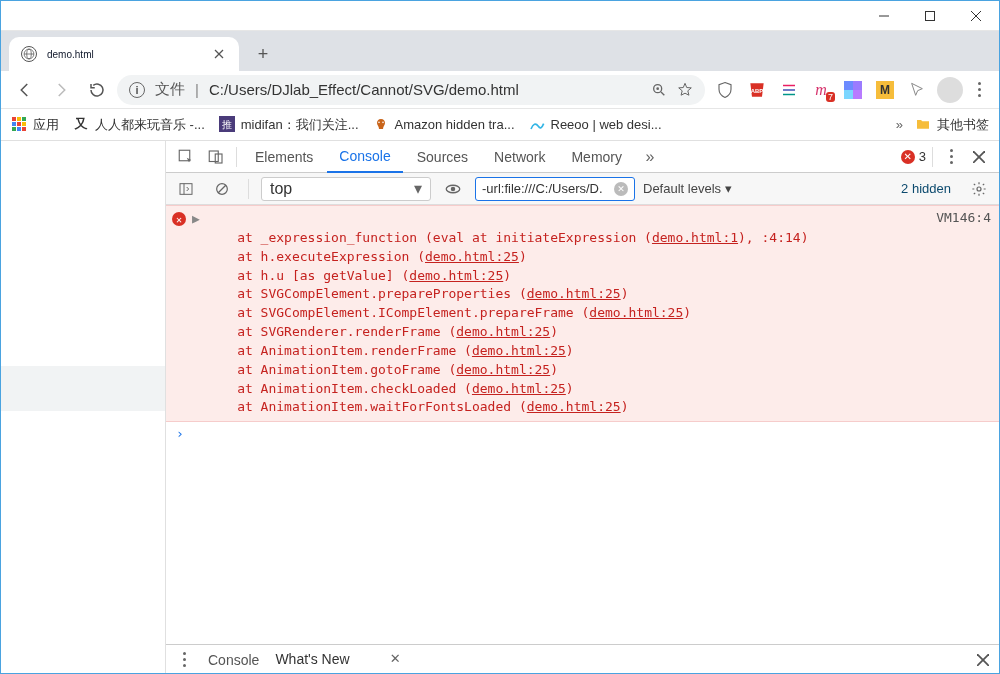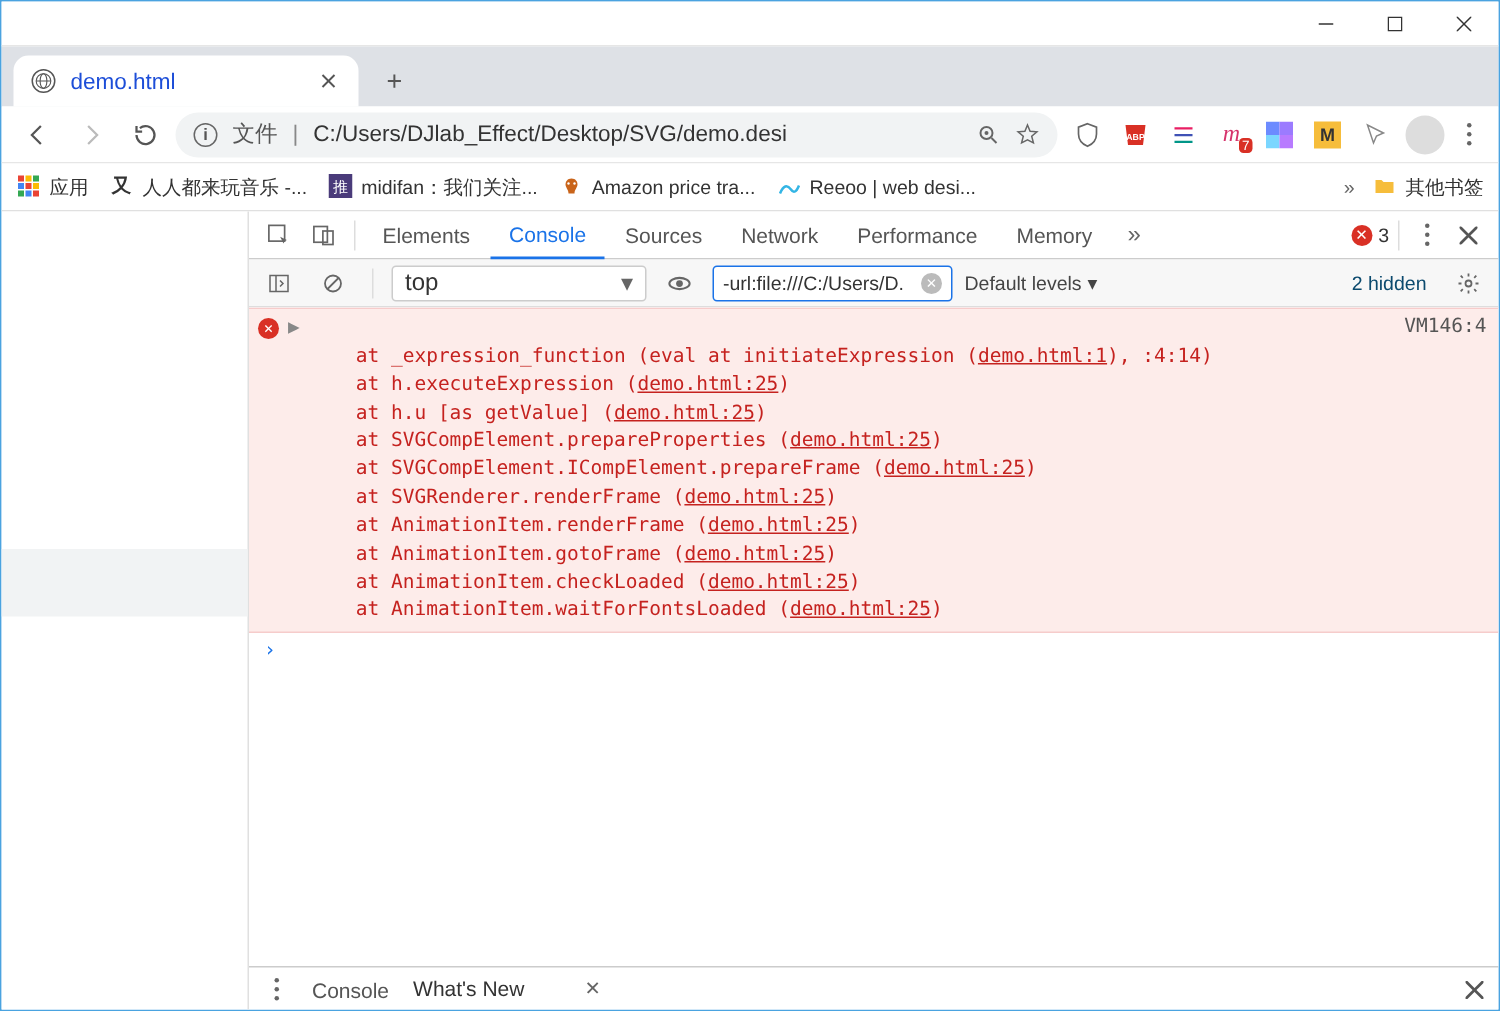--- a/index.html
+++ b/index.html
@@ -6,21 +6,21 @@
 body { font-family: "Segoe UI", Arial, sans-serif; font-size: 13px; color: #333; background: #fff; width: 1000px; height: 674px; overflow: hidden; border: 1px solid #4aa3e0; }
 
 .titlebar { height: 30px; background: #fff; display: flex; align-items: center; justify-content: flex-end; border-bottom: 1px solid #e6e6e6; }
 .winbtn { width: 46px; height: 30px; display: flex; align-items: center; justify-content: center; color: #333; }
 .winbtn svg { width: 10px; height: 10px; }
 
 .tabstrip { height: 40px; background: #dee1e6; display: flex; align-items: flex-end; padding-left: 8px; }
 .tab { background: #fff; height: 34px; width: 230px; border-radius: 10px 10px 0 0; display: flex; align-items: center; padding: 0 12px; gap: 10px; position: relative; }
 .tab .favicon { width: 16px; height: 16px; border-radius: 50%; border: 1.5px solid #555; display: flex; align-items: center; justify-content: center; }
 .tab .favicon svg { width: 12px; height: 12px; }
-.tab .title { flex: 1; font-size: 15px; color: #1d4ed8; }
+.tab .title { flex: 1; font-size: 10px; color: #0f172a; }
 .tab .close { width: 16px; height: 16px; display: flex; align-items: center; justify-content: center; color: #555; }
 .newtab { width: 28px; height: 28px; margin-left: 10px; margin-bottom: 3px; display: flex; align-items: center; justify-content: center; color: #555; font-size: 18px; border-radius: 50%; }
 
 .addressrow { height: 38px; background: #fff; display: flex; align-items: center; padding: 0 8px; gap: 4px; border-bottom: 1px solid #e6e6e6; }
 .navbtn { width: 32px; height: 32px; display: flex; align-items: center; justify-content: center; color: #666; border-radius: 50%; }
 .navbtn.disabled { color: #bbb; }
 .omnibox { flex: 1; height: 30px; background: #f1f3f4; border-radius: 15px; display: flex; align-items: center; padding: 0 12px; gap: 10px; color: #555; font-size: 15px; }
 .omnibox .info { width: 16px; height: 16px; border: 1.2px solid #666; border-radius: 50%; display: flex; align-items: center; justify-content: center; font-size: 11px; font-weight: bold; color: #555; }
 .omnibox .label { color: #555; }
 .omnibox .sep { color: #888; }
@@ -129,21 +129,21 @@
   <div class="navbtn">
       <svg width="18" height="18" viewBox="0 0 24 24">
         <path d="M4 12a8 8 0 1 0 3-6.2" fill="none" stroke="#555" stroke-width="2"></path>
         <path d="M4 4v5h5" fill="none" stroke="#555" stroke-width="2"></path>
       </svg>
     </div>
   <div class="omnibox">
     <span class="info">i</span>
     <span class="label">文件</span>
     <span class="sep">|</span>
-    <span class="url">C:/Users/DJlab_Effect/Desktop/SVG/demo.desi</span>
+    <span class="url">C:/Users/DJlab_Effect/Cannot/SVG/demo.html</span>
     <span>
         <svg width="16" height="16" viewBox="0 0 24 24">
           <circle cx="10" cy="10" r="6" fill="none" stroke="#666" stroke-width="2"></circle>
           <line x1="15" y1="15" x2="20" y2="20" stroke="#666" stroke-width="2"></line>
           <circle cx="10" cy="10" r="2" fill="#666"></circle>
         </svg>
       </span>
     <span>
         <svg width="16" height="16" viewBox="0 0 24 24">
           <path d="M12 2l2.6 6.3 6.8.5-5.2 4.4 1.7 6.6L12 16.8 6.1 19.8l1.7-6.6L2.6 8.8l6.8-.5z" fill="none" stroke="#666" stroke-width="1.5"></path>
@@ -229,21 +229,21 @@
       <span>midifan：我们关注...</span>
     </div>
   <div class="bookmark">
       <span class="bm-icon">
         <svg width="16" height="16" viewBox="0 0 24 24">
           <path d="M12 3c-4 0-6 3-6 6 0 3 3 5 3 9h6c0-4 3-6 3-9 0-3-2-6-6-6z" fill="#c9641a"></path>
           <circle cx="9" cy="8" r="1.2" fill="#fff"></circle>
           <circle cx="15" cy="8" r="1.2" fill="#fff"></circle>
         </svg>
       </span>
-      <span>Amazon price tra...</span>
+      <span>Amazon hidden tra...</span>
     </div>
   <div class="bookmark">
       <span class="bm-icon">
         <svg width="16" height="16" viewBox="0 0 24 24">
           <path d="M3 18 Q8 6 14 14 Q18 20 22 10" fill="none" stroke="#33b5e5" stroke-width="2.5"></path>
         </svg>
       </span>
       <span>Reeoo | web desi...</span>
     </div>
   <div class="right">
@@ -276,21 +276,20 @@
           <svg width="18" height="18" viewBox="0 0 24 24">
             <rect x="3" y="4" width="12" height="14" fill="none" stroke="#666" stroke-width="1.5"></rect>
             <rect x="11" y="8" width="9" height="12" fill="none" stroke="#666" stroke-width="1.5"></rect>
           </svg>
         </div>
       <div class="dt-sep"></div>
       <div class="dt-tab">Elements</div>
       <div class="dt-tab active">Console</div>
       <div class="dt-tab">Sources</div>
       <div class="dt-tab">Network</div>
-      <div class="dt-tab">Performance</div>
       <div class="dt-tab">Memory</div>
       <div class="dt-iconbtn" style="font-size:16px;color:#666;">»</div>
       <div class="dt-spacer"></div>
       <div class="dt-badge">
           <span class="circ">✕</span>
           <span>3</span>
         </div>
       <div class="dt-sep"></div>
       <div class="dt-iconbtn menu3" style="width:24px;">
           <span></span>

